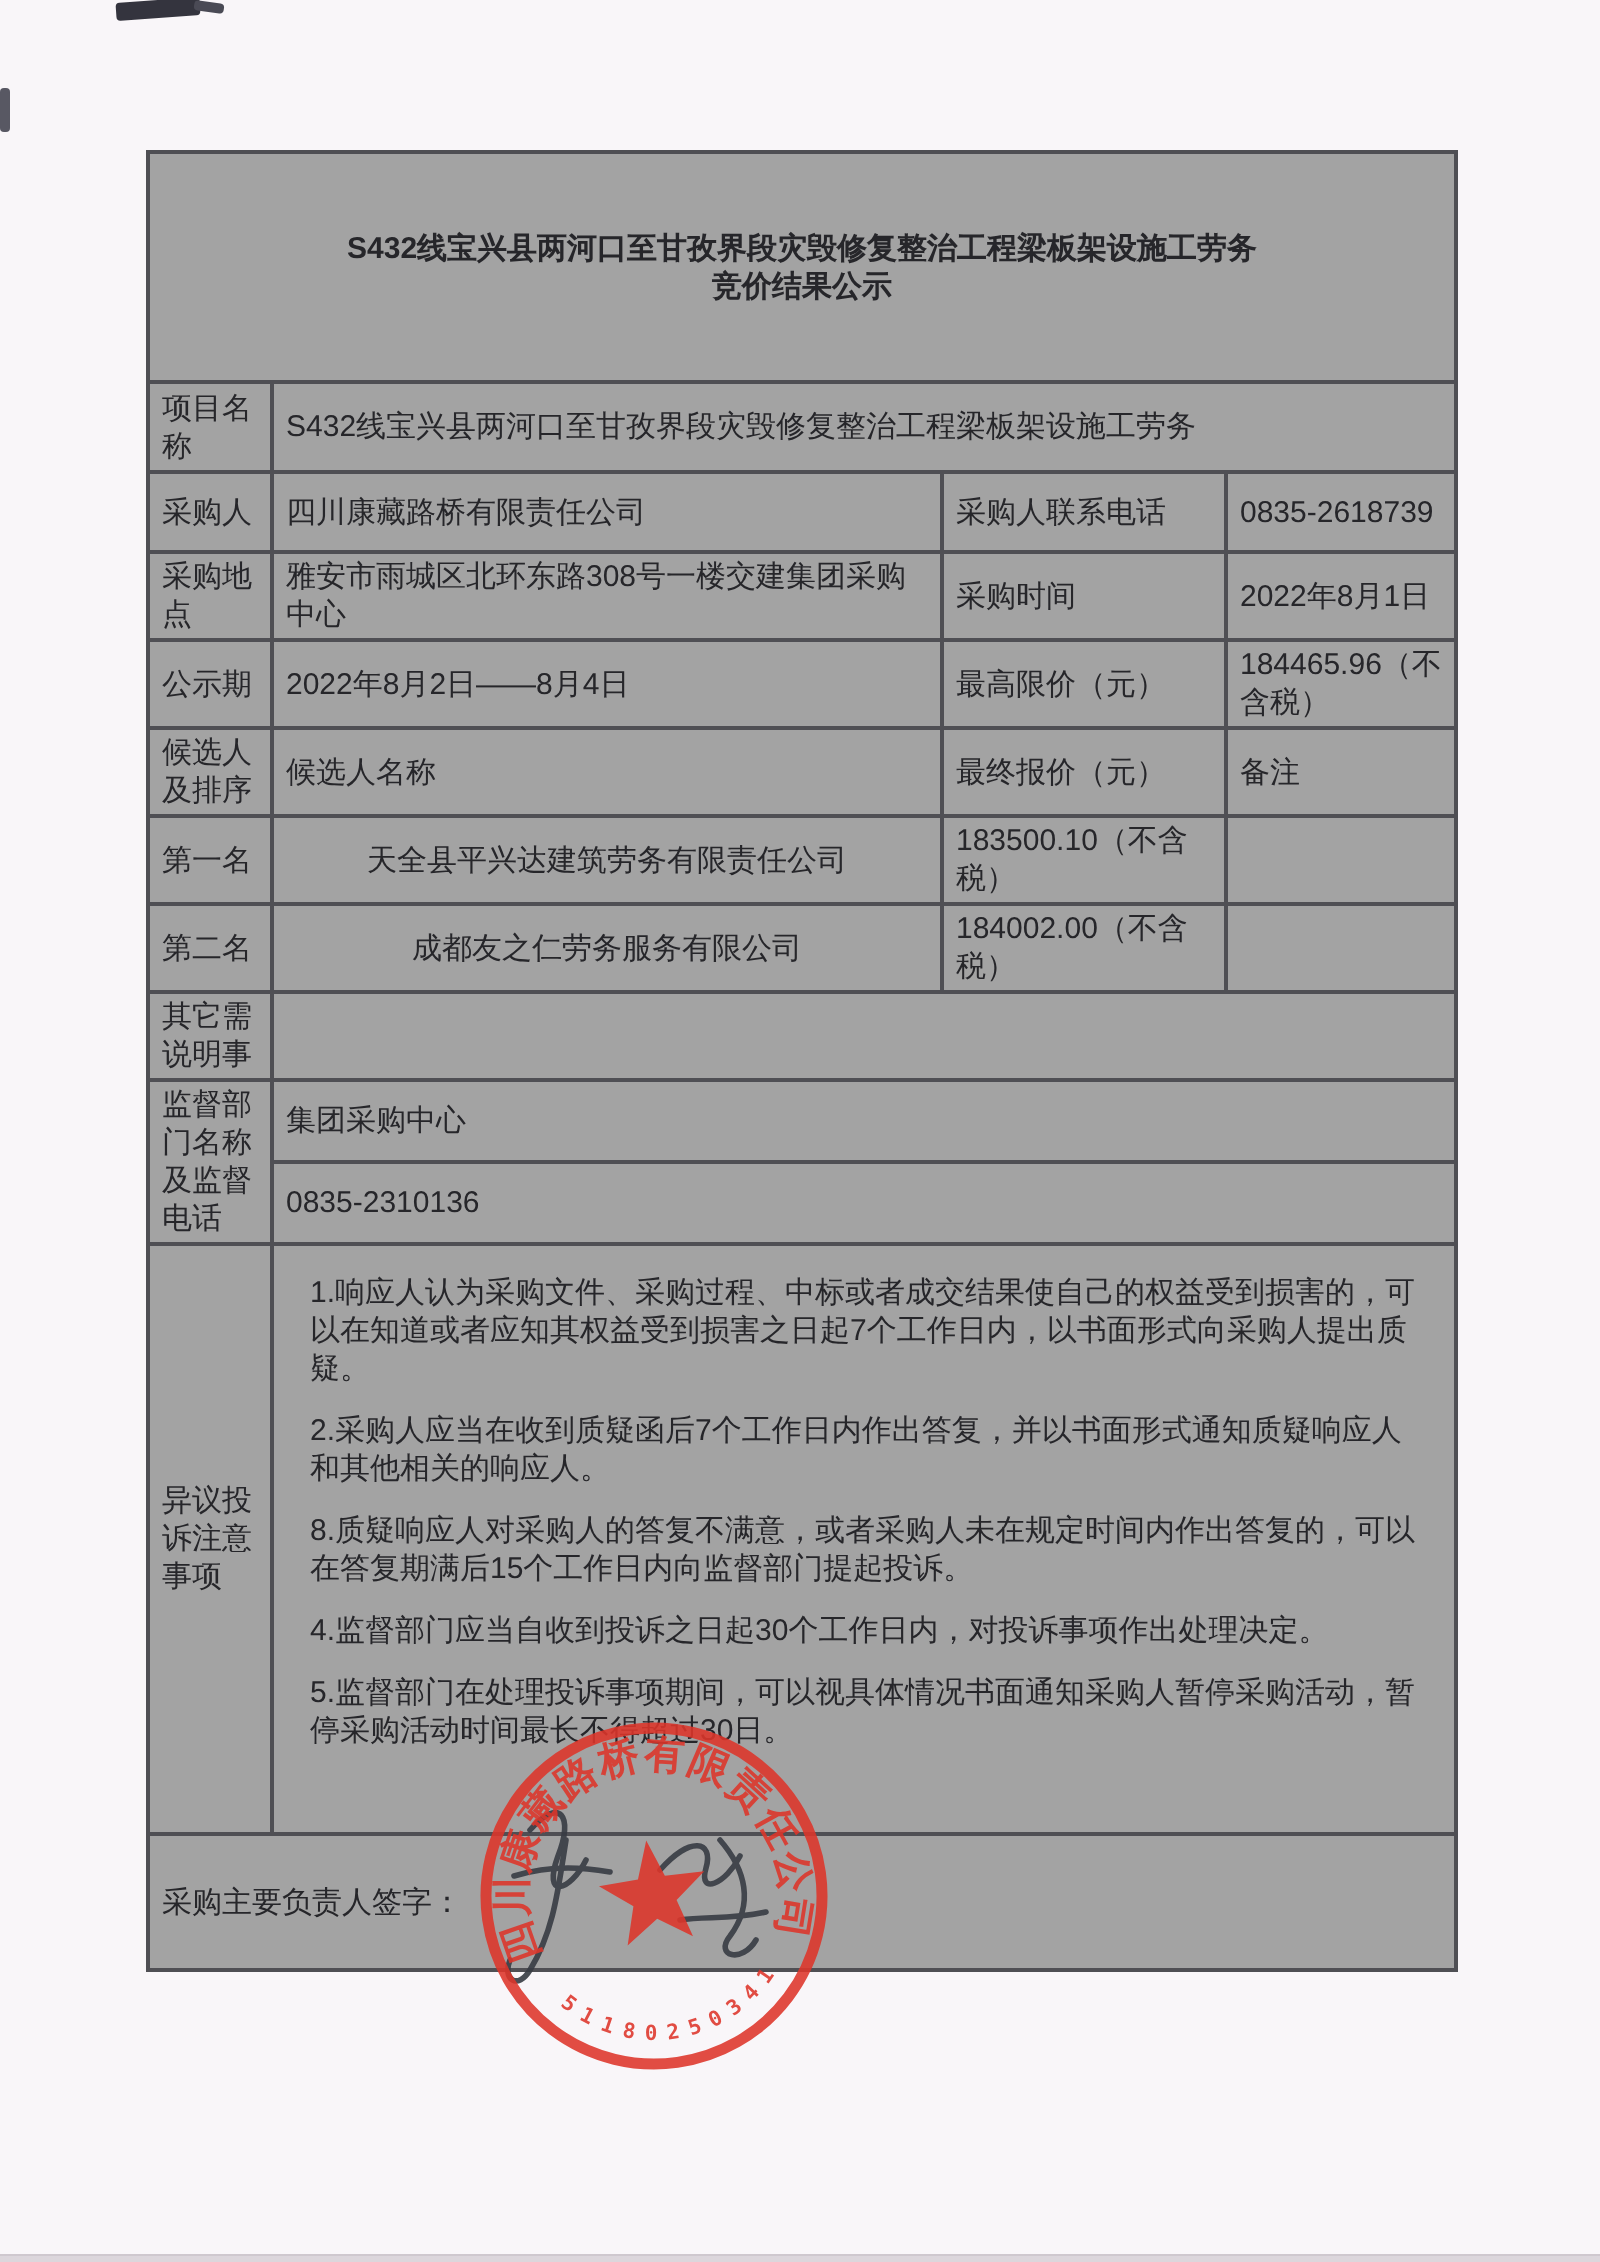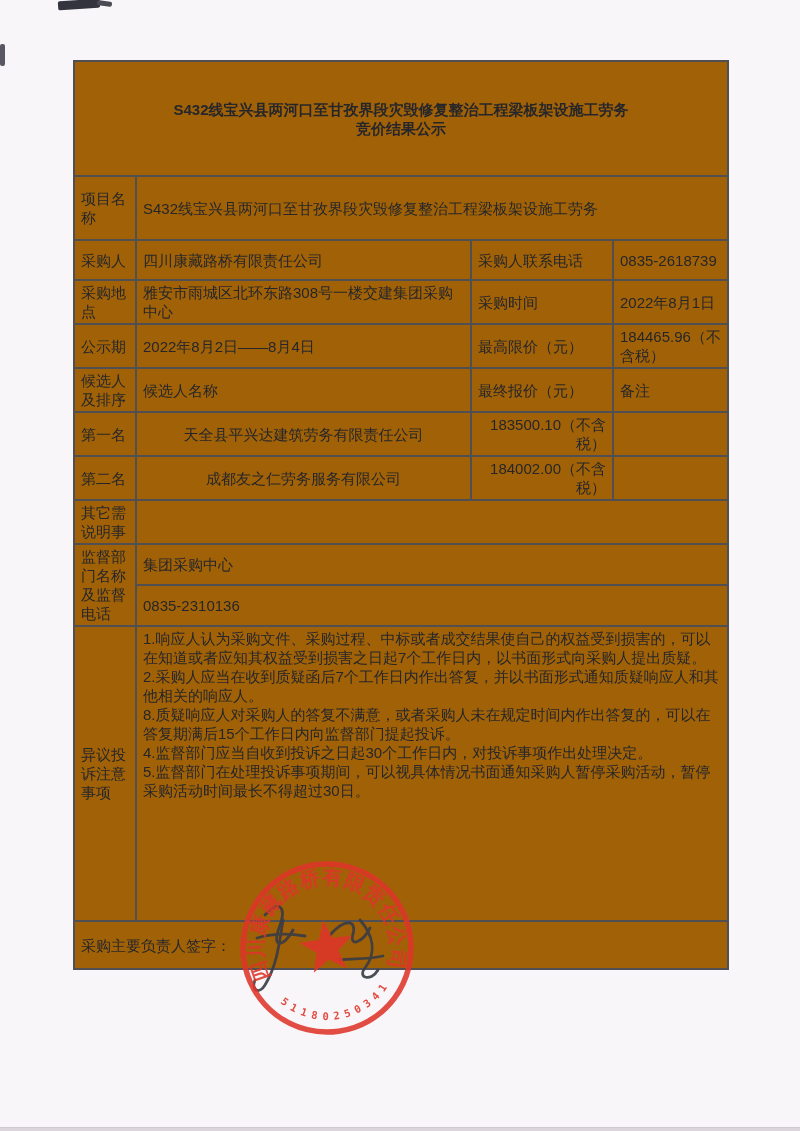--- a/index.html
+++ b/index.html
@@ -24,44 +24,44 @@
   .mark-top2{
     position:absolute;left:97px;top:1px;width:15px;height:5px;
     background:#4a4a55;border-radius:2px;transform:rotate(8deg);
   }
   .mark-left{
     position:absolute;left:0;top:44px;width:5px;height:22px;
     background:#585863;border-radius:2px;
   }
   
   table.doc{
-    position:absolute;left:73px;top:60px;width:654px;
+    position:absolute;left:73px;top:75px;width:654px;
     border-collapse:collapse;table-layout:fixed;
-    background:#a16207;border:2px solid #46464c;
+    background:#a3a3a3;border:2px solid #46464c;
   }
   table.doc td{
     border:2px solid #4f4f54;
     color:#26262a;font-size:15px;padding:2px 6px;
     line-height:19px;word-break:break-word;overflow:hidden;
   }
   td.title-cell{
     text-align:center;font-weight:bold;font-size:20px;line-height:31px;
     color:#222226;padding:4px 24px;
   }
   td.label{padding:2px 7px;line-height:19px;}
   td.center{}
   td.small{font-size:12.5px;}
   td.rank{font-size:13px;}
   td.cand-name{text-align:center;font-size:14px;border-radius:15px;}
-  td.cand-price{text-align:right;font-size:13px;border-radius:11px;}
+  td.cand-price{text-align:left;font-size:13px;border-radius:11px;}
   td.objection{
     vertical-align:top;padding:68px 8px 8px 6px;
     font-size:15px;line-height:22.5px;
   }
-  td.objection .obj-item{margin:0;}
+  td.objection .obj-item{margin:12px;}
   td.sign-cell{font-size:15px;padding-left:8px;}
   
   .seal-wrap{position:absolute;left:232px;top:853px;width:190px;height:190px;}
   .sign-wrap{position:absolute;left:235px;top:890px;width:200px;height:120px;}
 </style>
 </head>
 <body>
 
 <div class="paper">
   <div class="mark-top"></div>
@@ -76,21 +76,21 @@
         <col style="width:142px">
         <col style="width:115px">
     </colgroup>
     <tbody>
         <tr style="height:115px">
       <td colspan="4" class="title-cell">
         <div>S432线宝兴县两河口至甘孜界段灾毁修复整治工程梁板架设施工劳务</div>
         <div>竞价结果公示</div>
       </td>
     </tr>
-    <tr style="height:64px">
+    <tr style="height:45px">
       <td class="label">项目名称</td>
       <td colspan="3">S432线宝兴县两河口至甘孜界段灾毁修复整治工程梁板架设施工劳务</td>
     </tr>
     <tr style="height:40px">
       <td class="label">采购人</td>
       <td>四川康藏路桥有限责任公司</td>
       <td class="center">采购人联系电话</td>
       <td class="center">0835-2618739</td>
     </tr>
     <tr style="height:31px">
@@ -137,21 +137,21 @@
     <tr style="height:295px">
       <td class="label">异议投诉注意事项</td>
       <td colspan="3" class="objection">
         <div class="obj-item">1.响应人认为采购文件、采购过程、中标或者成交结果使自己的权益受到损害的，可以在知道或者应知其权益受到损害之日起7个工作日内，以书面形式向采购人提出质疑。</div>
         <div class="obj-item">2.采购人应当在收到质疑函后7个工作日内作出答复，并以书面形式通知质疑响应人和其他相关的响应人。</div>
         <div class="obj-item">8.质疑响应人对采购人的答复不满意，或者采购人未在规定时间内作出答复的，可以在答复期满后15个工作日内向监督部门提起投诉。</div>
         <div class="obj-item">4.监督部门应当自收到投诉之日起30个工作日内，对投诉事项作出处理决定。</div>
         <div class="obj-item">5.监督部门在处理投诉事项期间，可以视具体情况书面通知采购人暂停采购活动，暂停采购活动时间最长不得超过30日。</div>
       </td>
     </tr>
-    <tr style="height:48px">
+    <tr style="height:68px">
       <td colspan="4" class="sign-cell">采购主要负责人签字：</td>
     </tr>
   </tbody>
     </table>
 
   <div class="sign-wrap">
     <svg width="200" height="120" viewBox="0 0 200 120">
       <g fill="none" stroke="#383c44" stroke-width="2.8" stroke-linecap="round" opacity="0.9">
         <path d="M 30,25 C 45,8 52,18 44,38 C 36,60 50,56 58,40"></path>
         <path d="M 22,48 C 42,42 58,44 70,46"></path>

